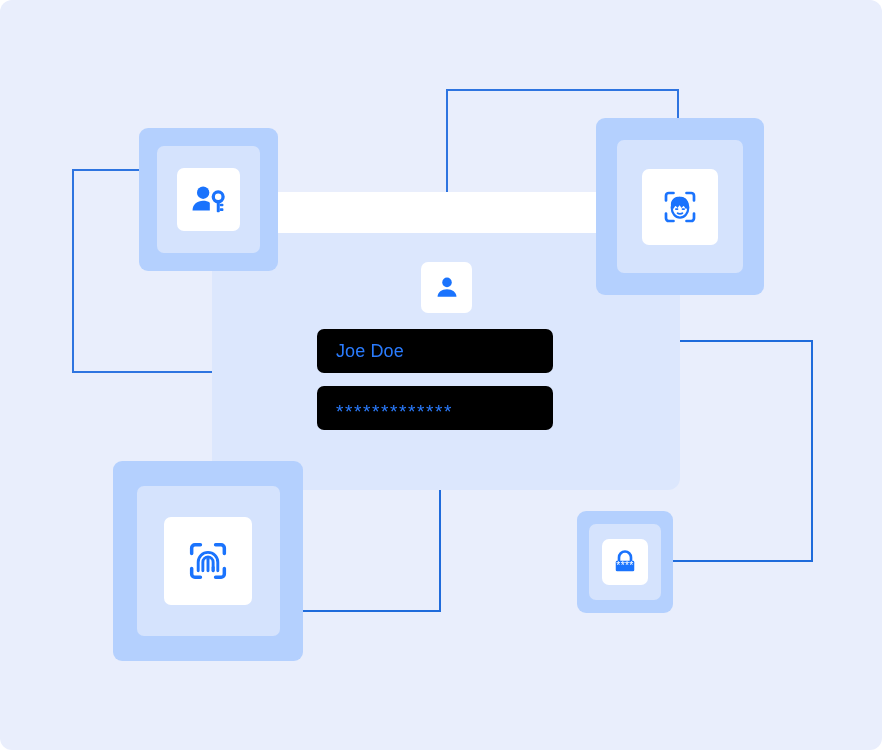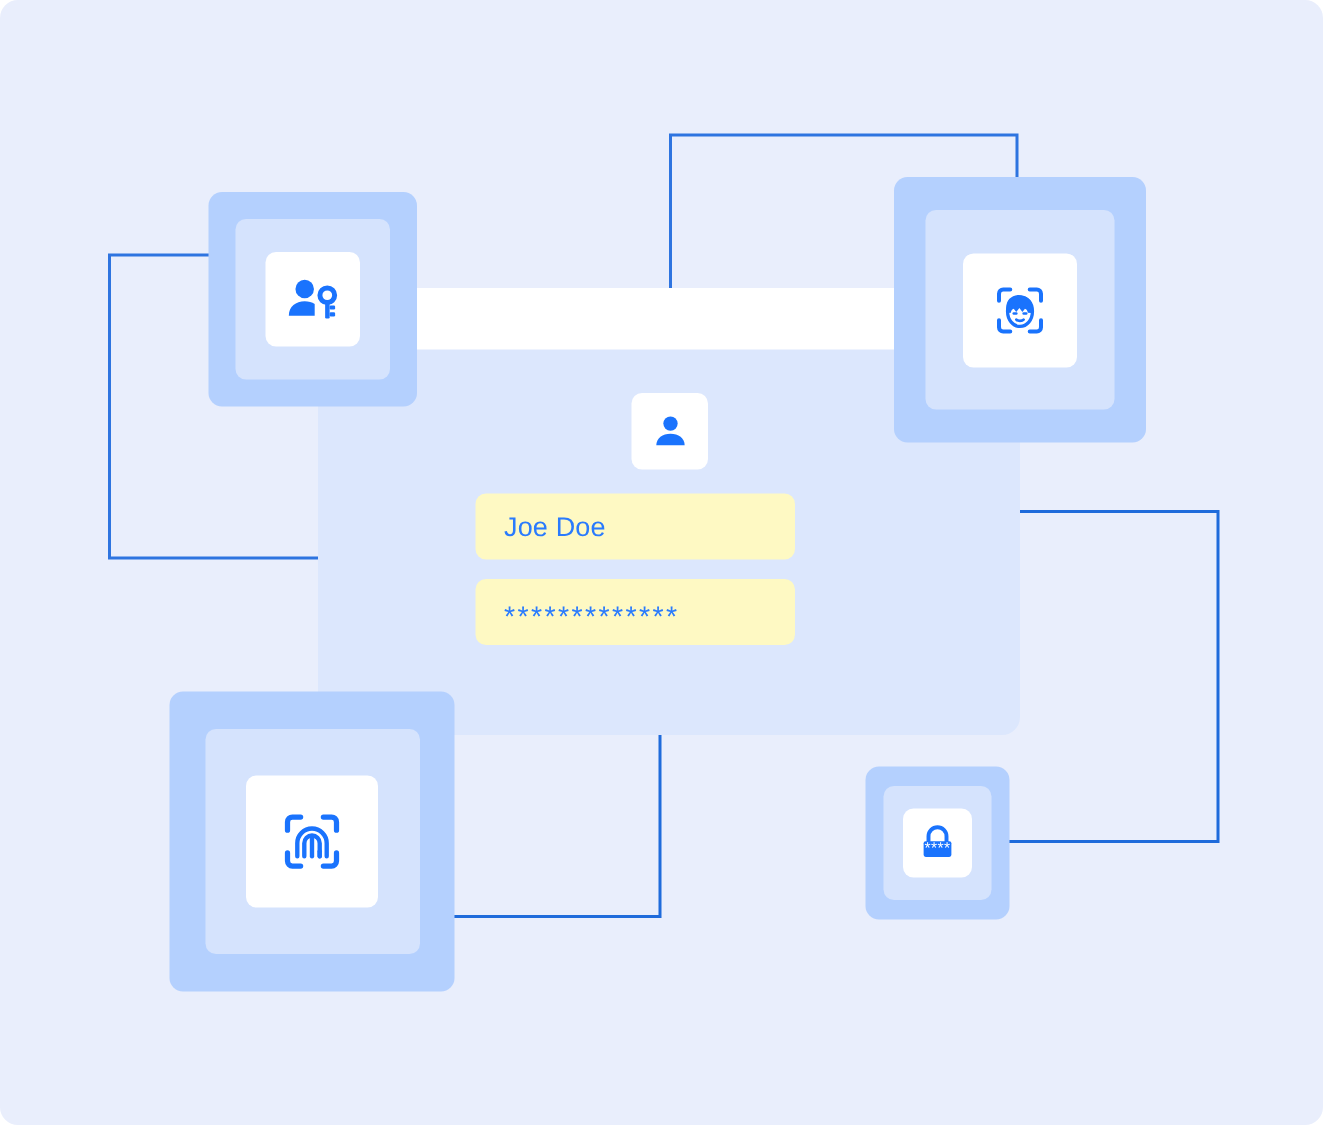--- a/index.html
+++ b/index.html
@@ -64,23 +64,23 @@
     height: 51px;
     background: #ffffff;
     border-radius: 7px;
     display: flex;
     align-items: center;
     justify-content: center;
   }
   .field {
     position: absolute;
     left: 317px;
-    width: 213px;
+    width: 236px;
     height: 44px;
-    background: #fef9c3;
+    background: #000000;
     border-radius: 7px;
     display: flex;
     align-items: center;
     box-sizing: border-box;
     padding-left: 19px;
   }
   .field-username { top: 329px; }
   .field-password { top: 386px; }
   .field-text {
     color: #2a7bfd;

